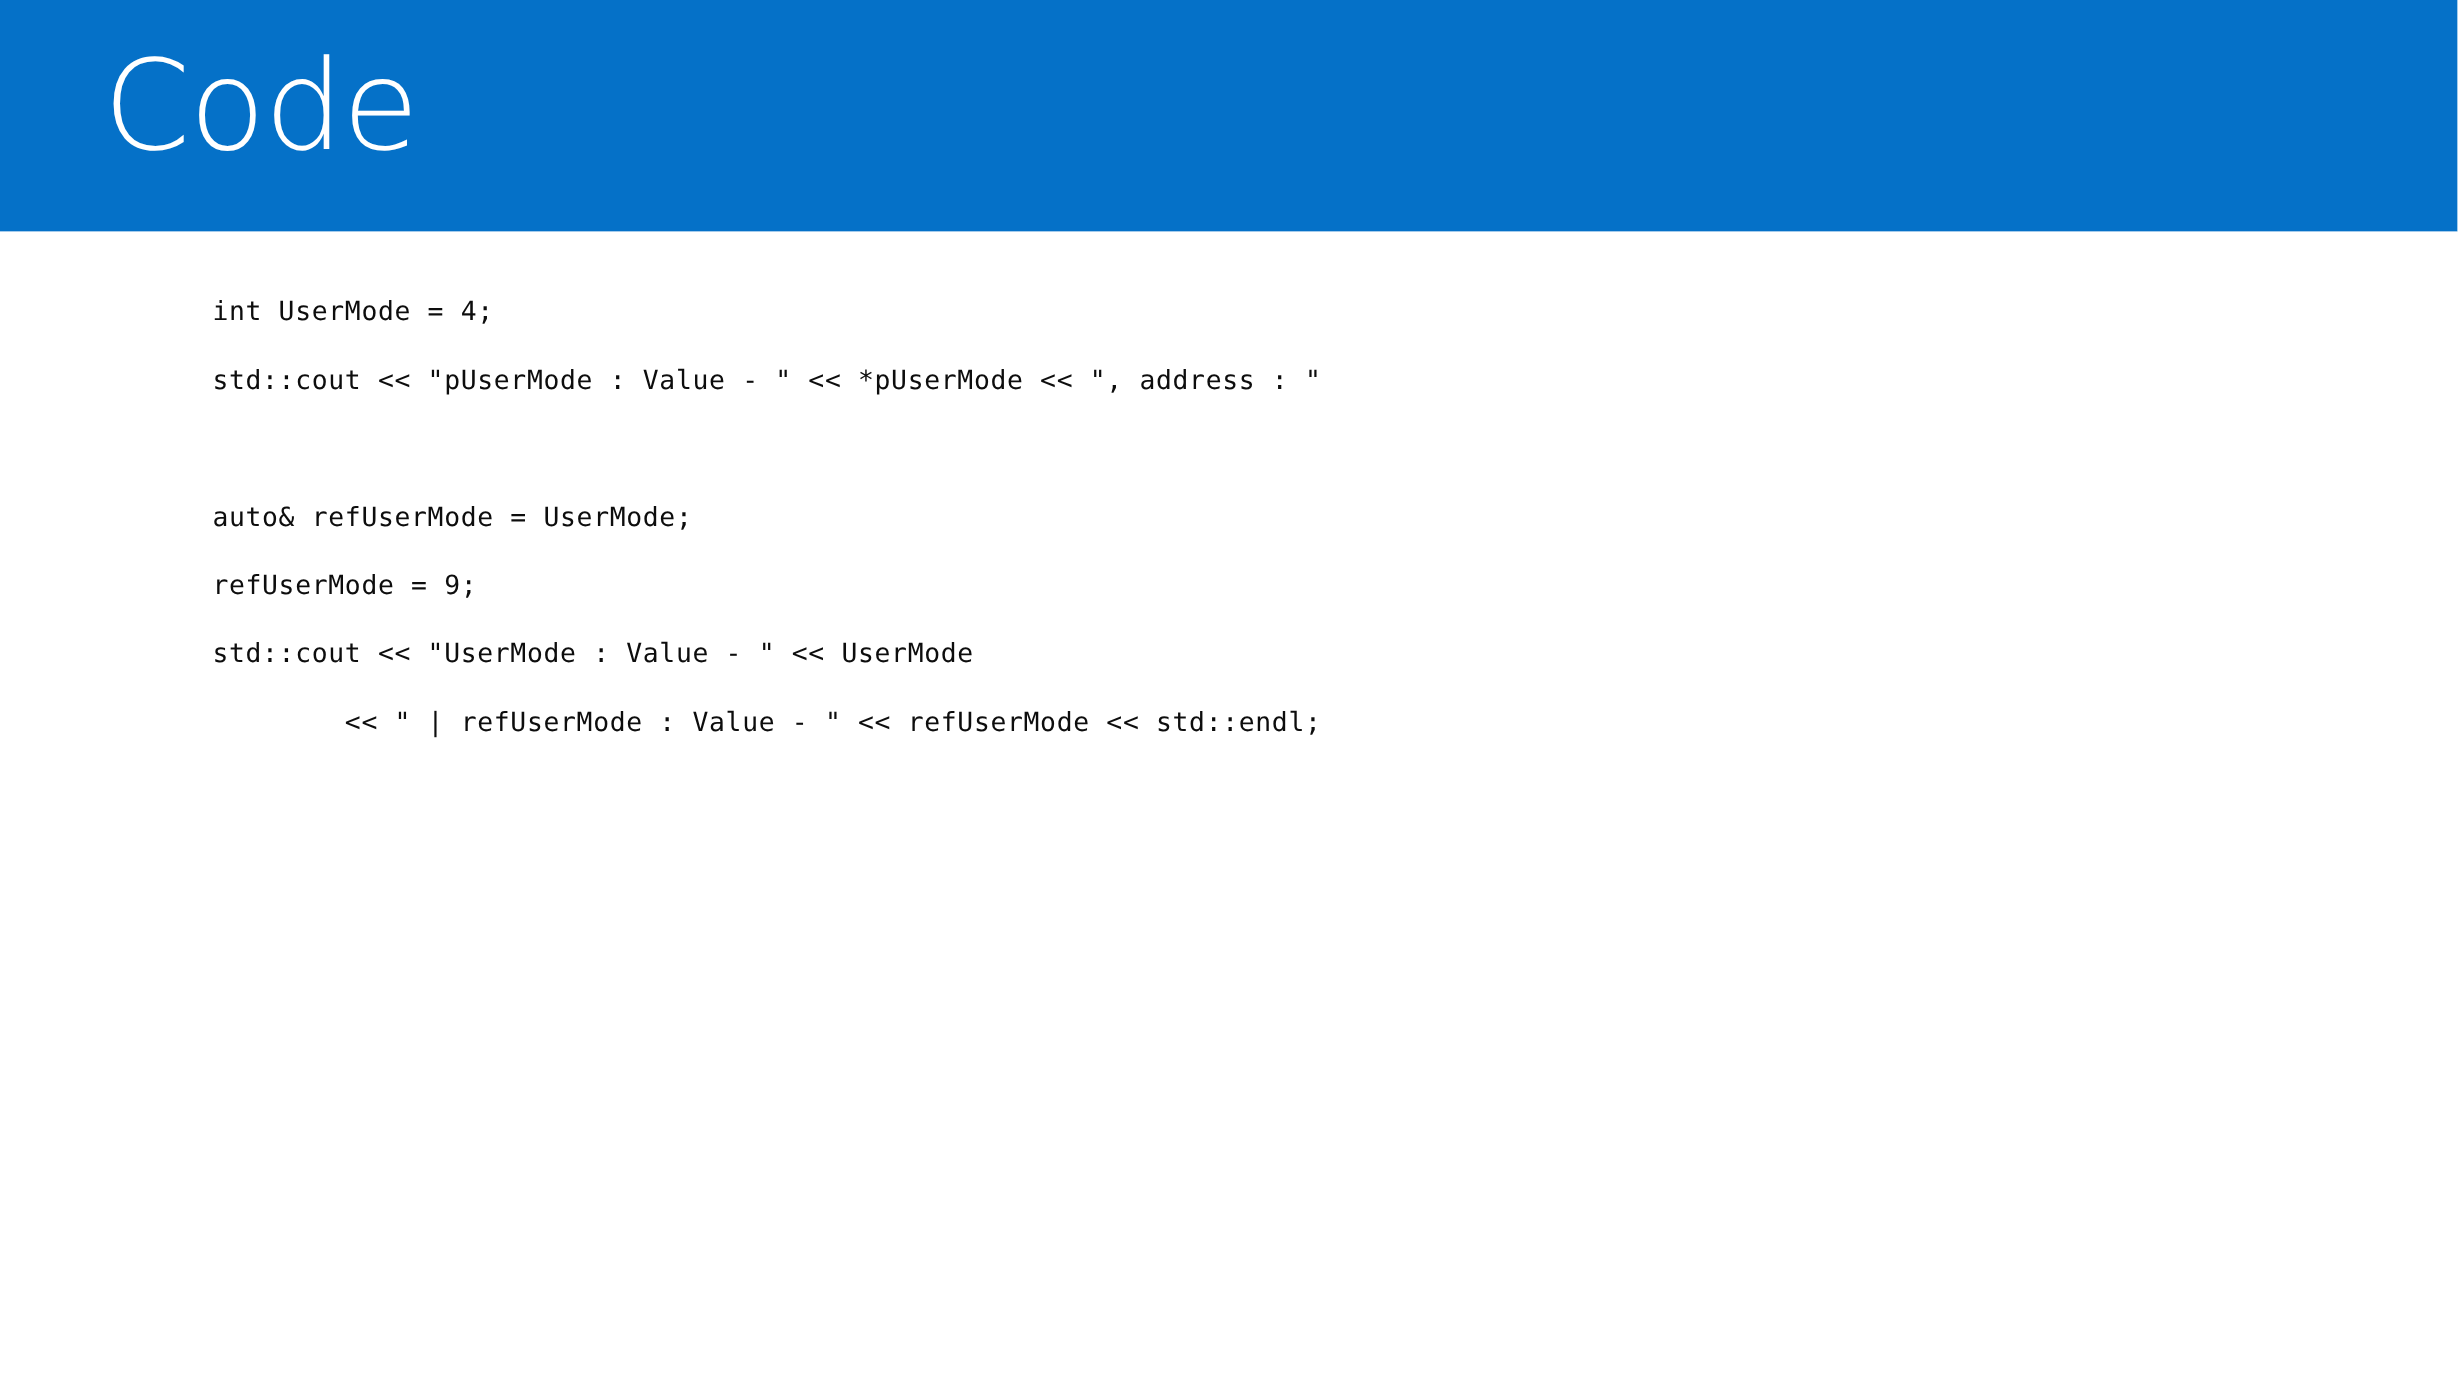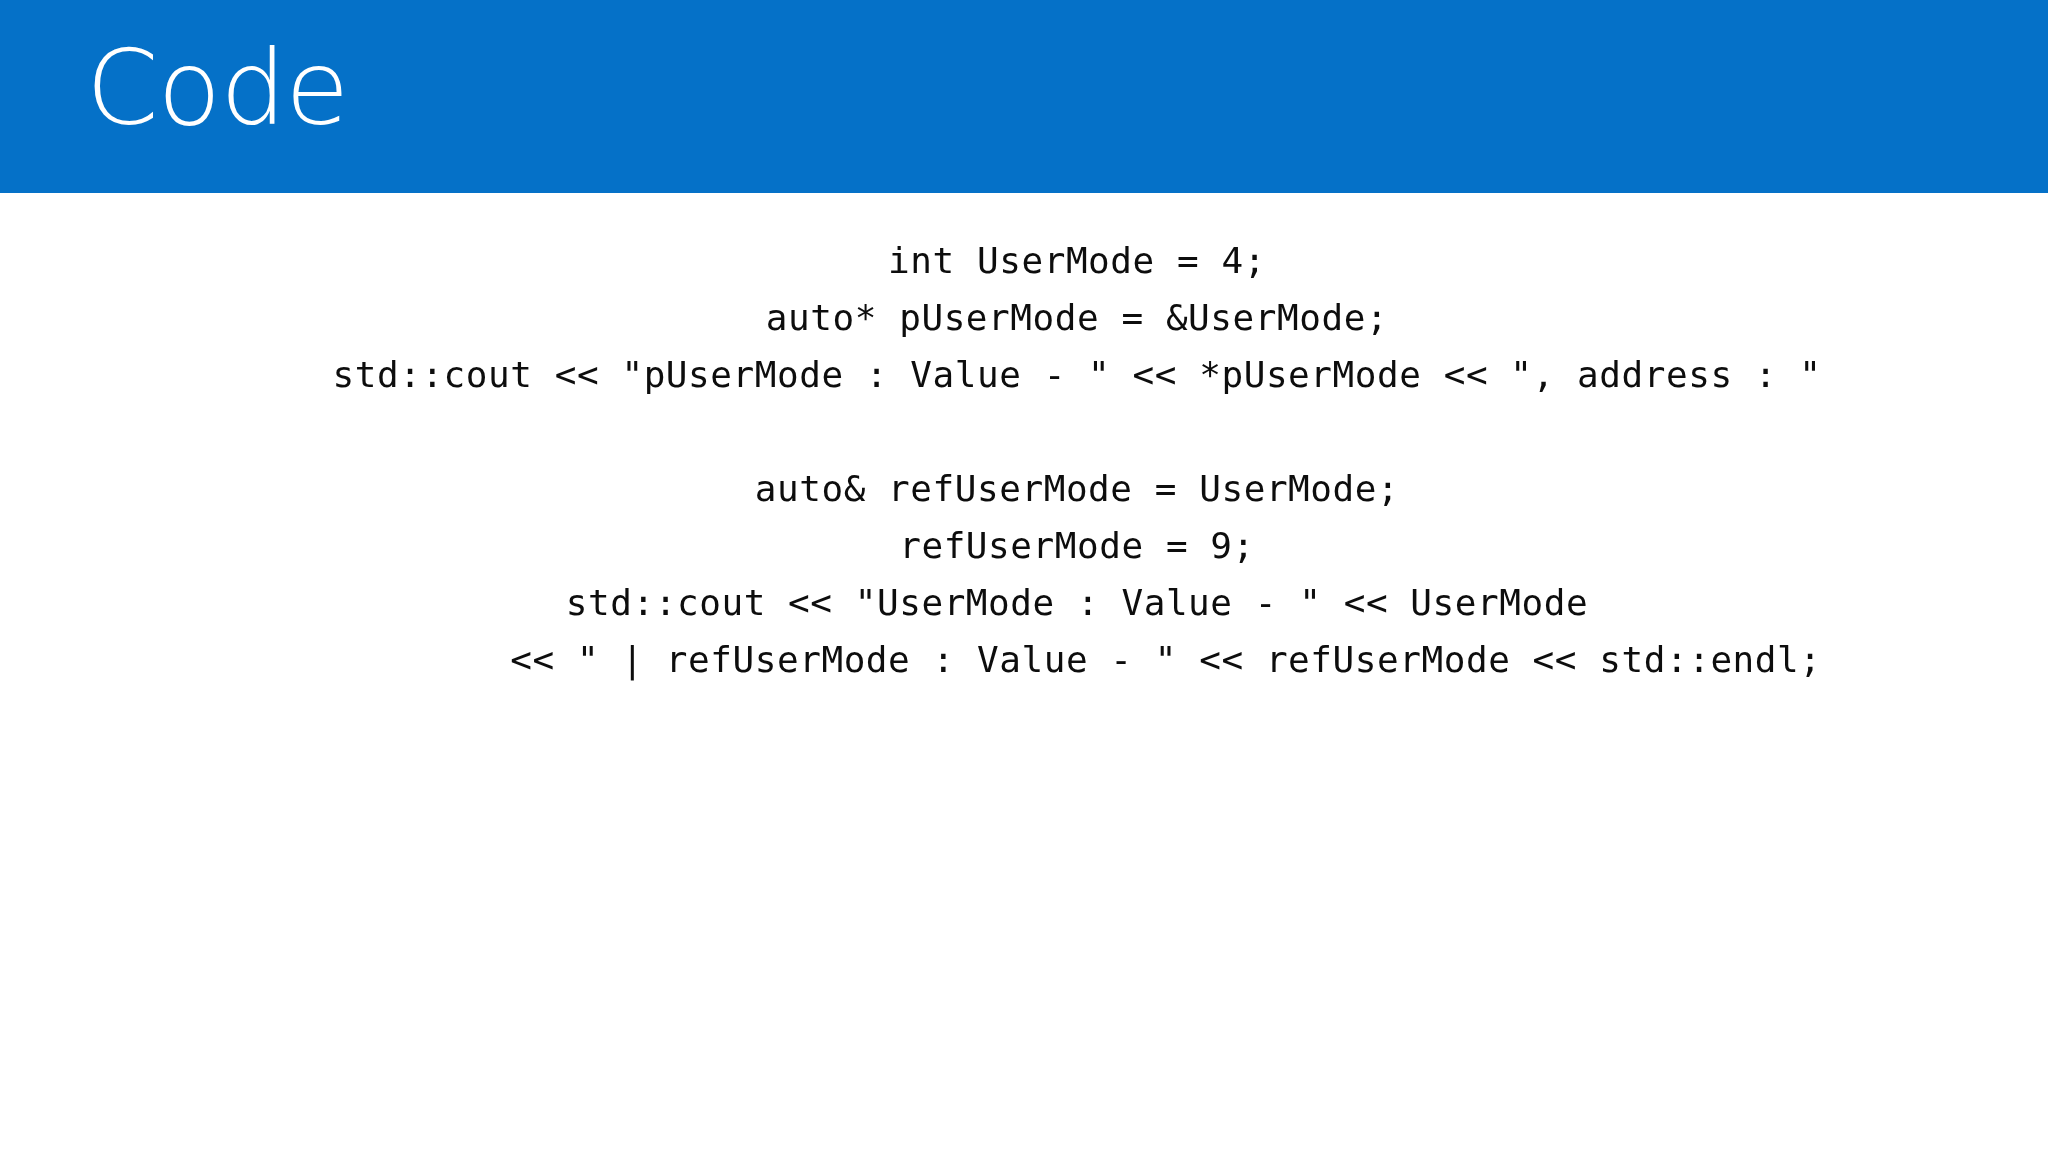--- a/index.html
+++ b/index.html
@@ -13,21 +13,20 @@
     background: #ffffff;
     font-family: "Liberation Sans", sans-serif;
     overflow: hidden;
   }
   #slide {
     position: relative;
     width: 2048px;
     height: 1152px;
     background: #ffffff;
     overflow: hidden;
-    text-align: center;
   }
   
   #title-band {
     position: absolute;
     left: 0;
     top: 0;
     width: 2048px;
     height: 193px;
     background: #0571c8;
   }
@@ -54,21 +53,21 @@
   }
   
   #code-body {
     position: absolute;
     left: 177px;
     top: 232px;
     width: 1800px;
   }
   .code-line {
     font-family: "DejaVu Sans Mono", "Liberation Mono", monospace;
-    font-size: 36px;
+    font-size: 22px;
     line-height: 57px;
     height: 57px;
     color: #0d0d0d;
     white-space: pre;
     letter-spacing: 0.55px;
     font-weight: 400;
   }
   .code-line.blank {
     color: transparent;
   }
@@ -78,21 +77,20 @@
 
 <div id="slide">
 
   <div id="title-band">
     <div id="slide-title">Code</div>
   </div>
   <div id="band-edge"></div>
 
   <div id="code-body">
     <div class="code-line">int UserMode = 4;</div>
-    <div class="code-line">auto* pUserMode = &amp;UserMode;</div>
     <div class="code-line">std::cout &lt;&lt; "pUserMode : Value - " &lt;&lt; *pUserMode &lt;&lt; ", address : "</div>
     <div class="code-line blank"></div>
     <div class="code-line">auto&amp; refUserMode = UserMode;</div>
     <div class="code-line">refUserMode = 9;</div>
     <div class="code-line">std::cout &lt;&lt; "UserMode : Value - " &lt;&lt; UserMode</div>
     <div class="code-line">        &lt;&lt; " | refUserMode : Value - " &lt;&lt; refUserMode &lt;&lt; std::endl;</div>
   </div>
 
 </div>
 

